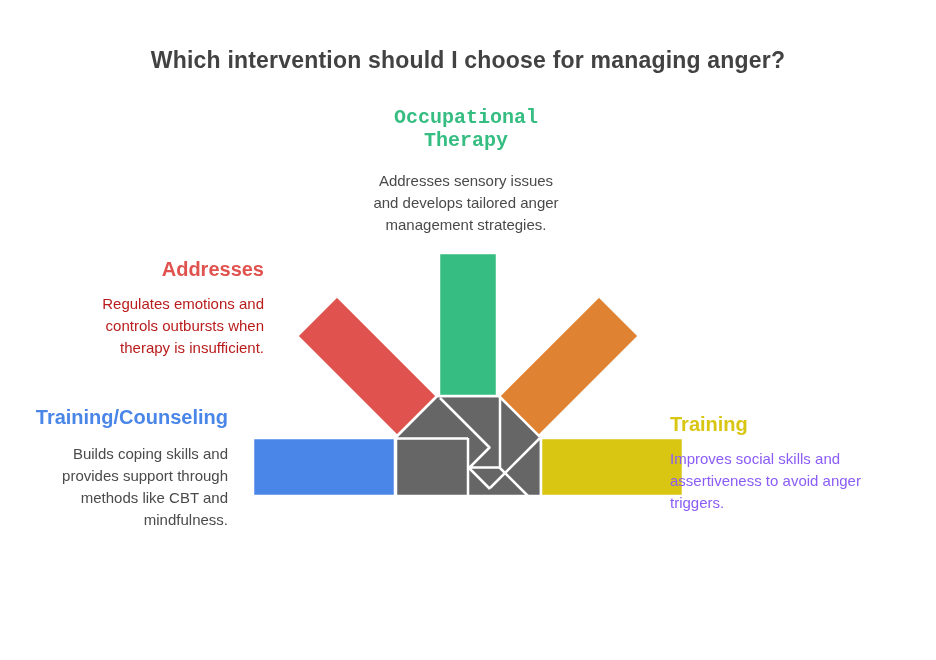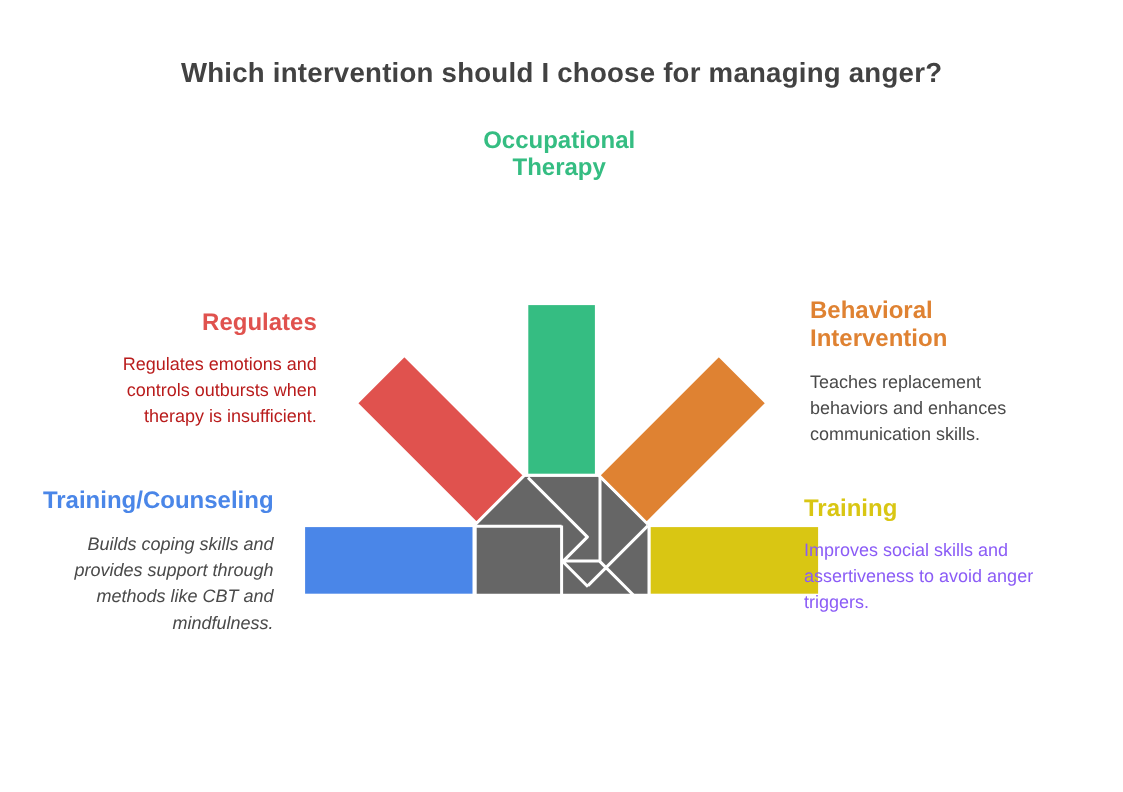--- a/index.html
+++ b/index.html
@@ -18,21 +18,21 @@
   }
   .section{position:absolute;}
   .section h2{
     margin:0;font-size:20px;font-weight:bold;line-height:23px;
   }
   .section .desc{
     font-size:15px;line-height:22px;color:#4a4a4a;
   }
   
   .sec-ot{left:341px;top:106px;width:250px;text-align:center;}
-  .sec-ot h2{width:170px;margin:0 auto;}
+  .sec-ot h2{width:170px;margin:0 auto;font-family:Liberation Mono, monospace;}
   .sec-ot .desc{width:198px;margin:18px auto 0 auto;}
   
   .sec-med{left:38px;top:258px;width:226px;text-align:right;}
   .sec-med .desc{width:180px;margin:12px 0 0 auto;}
   
   .sec-beh{left:675px;top:248px;width:200px;text-align:left;}
   .sec-beh h2{width:132px;}
   .sec-beh .desc{width:180px;margin:14px auto 0 0;}
   
   .sec-ther{left:24px;top:406px;width:204px;text-align:right;}
@@ -58,35 +58,32 @@
     <polygon points="297,336 337,296 437,396 397,436" stroke="#ffffff" stroke-width="2.5" fill="#e0524e"></polygon>
     <polygon points="599,296 639,336 539,436 499,396" stroke="#ffffff" stroke-width="2.5" fill="#df8232"></polygon>
     <rect x="253" y="438" width="142" height="58" stroke="#ffffff" stroke-width="2.5" fill="#4a86e8"></rect>
     <rect x="541" y="438" width="142" height="58" stroke="#ffffff" stroke-width="2.5" fill="#d9c613"></rect>
   </svg>
 
   <div class="page-title" style="color: rgb(66, 66, 66);">Which intervention should I choose for managing anger?</div>
 
   <div class="section sec-ot">
     <h2 style="color: rgb(53, 189, 130);">Occupational Therapy</h2>
+    <div class="desc" style="color: rgb(74, 74, 74);">Addresses sensory issues and develops tailored anger management strategies.</div>
   </div>
 
   <div class="section sec-med">
-    <h2 style="color: rgb(224, 82, 78);">Regulates</h2>
+    <h2 style="color: rgb(224, 82, 78);">Addresses</h2>
     <div class="desc" style="color: #b91c1c;">Regulates emotions and controls outbursts when therapy is insufficient.</div>
   </div>
 
-  <div class="section sec-beh">
-    <h2 style="color: rgb(223, 130, 50);">Behavioral Intervention</h2>
-    <div class="desc" style="color: rgb(74, 74, 74);">Teaches replacement behaviors and enhances communication skills.</div>
-  </div>
 
   <div class="section sec-ther">
     <h2 style="color: rgb(74, 134, 232);">Training/Counseling</h2>
-    <div class="desc" style="color: rgb(74, 74, 74); font-style: italic;">Builds coping skills and provides support through methods like CBT and mindfulness.</div>
+    <div class="desc" style="color: rgb(74, 74, 74);">Builds coping skills and provides support through methods like CBT and mindfulness.</div>
   </div>
 
   <div class="section sec-train">
     <h2 style="color: rgb(217, 198, 19);">Training</h2>
     <div class="desc" style="color: #8b5cf6;">Improves social skills and assertiveness to avoid anger triggers.</div>
   </div>
 
 </div>
 
 </body></html>

